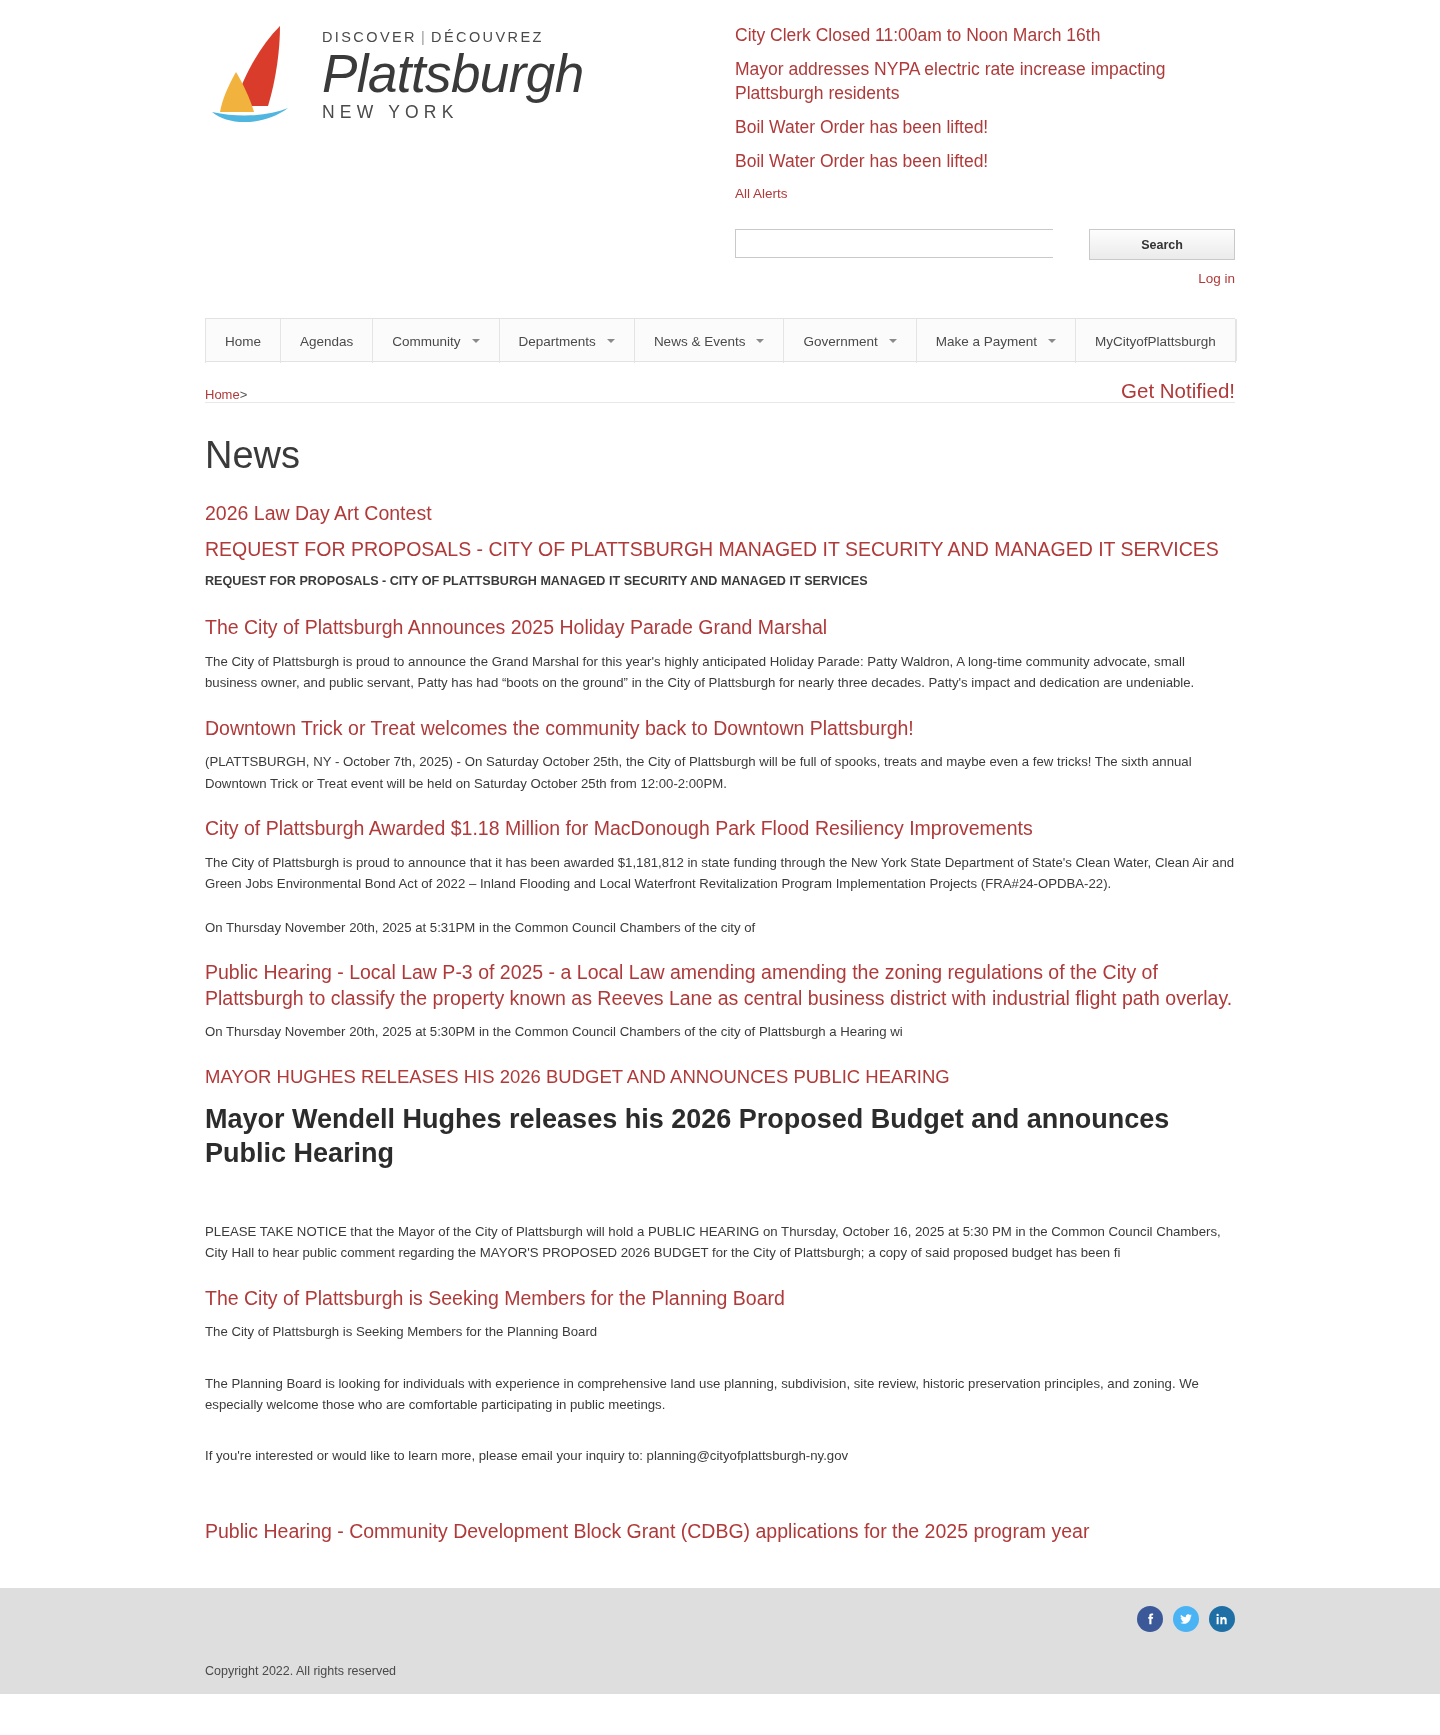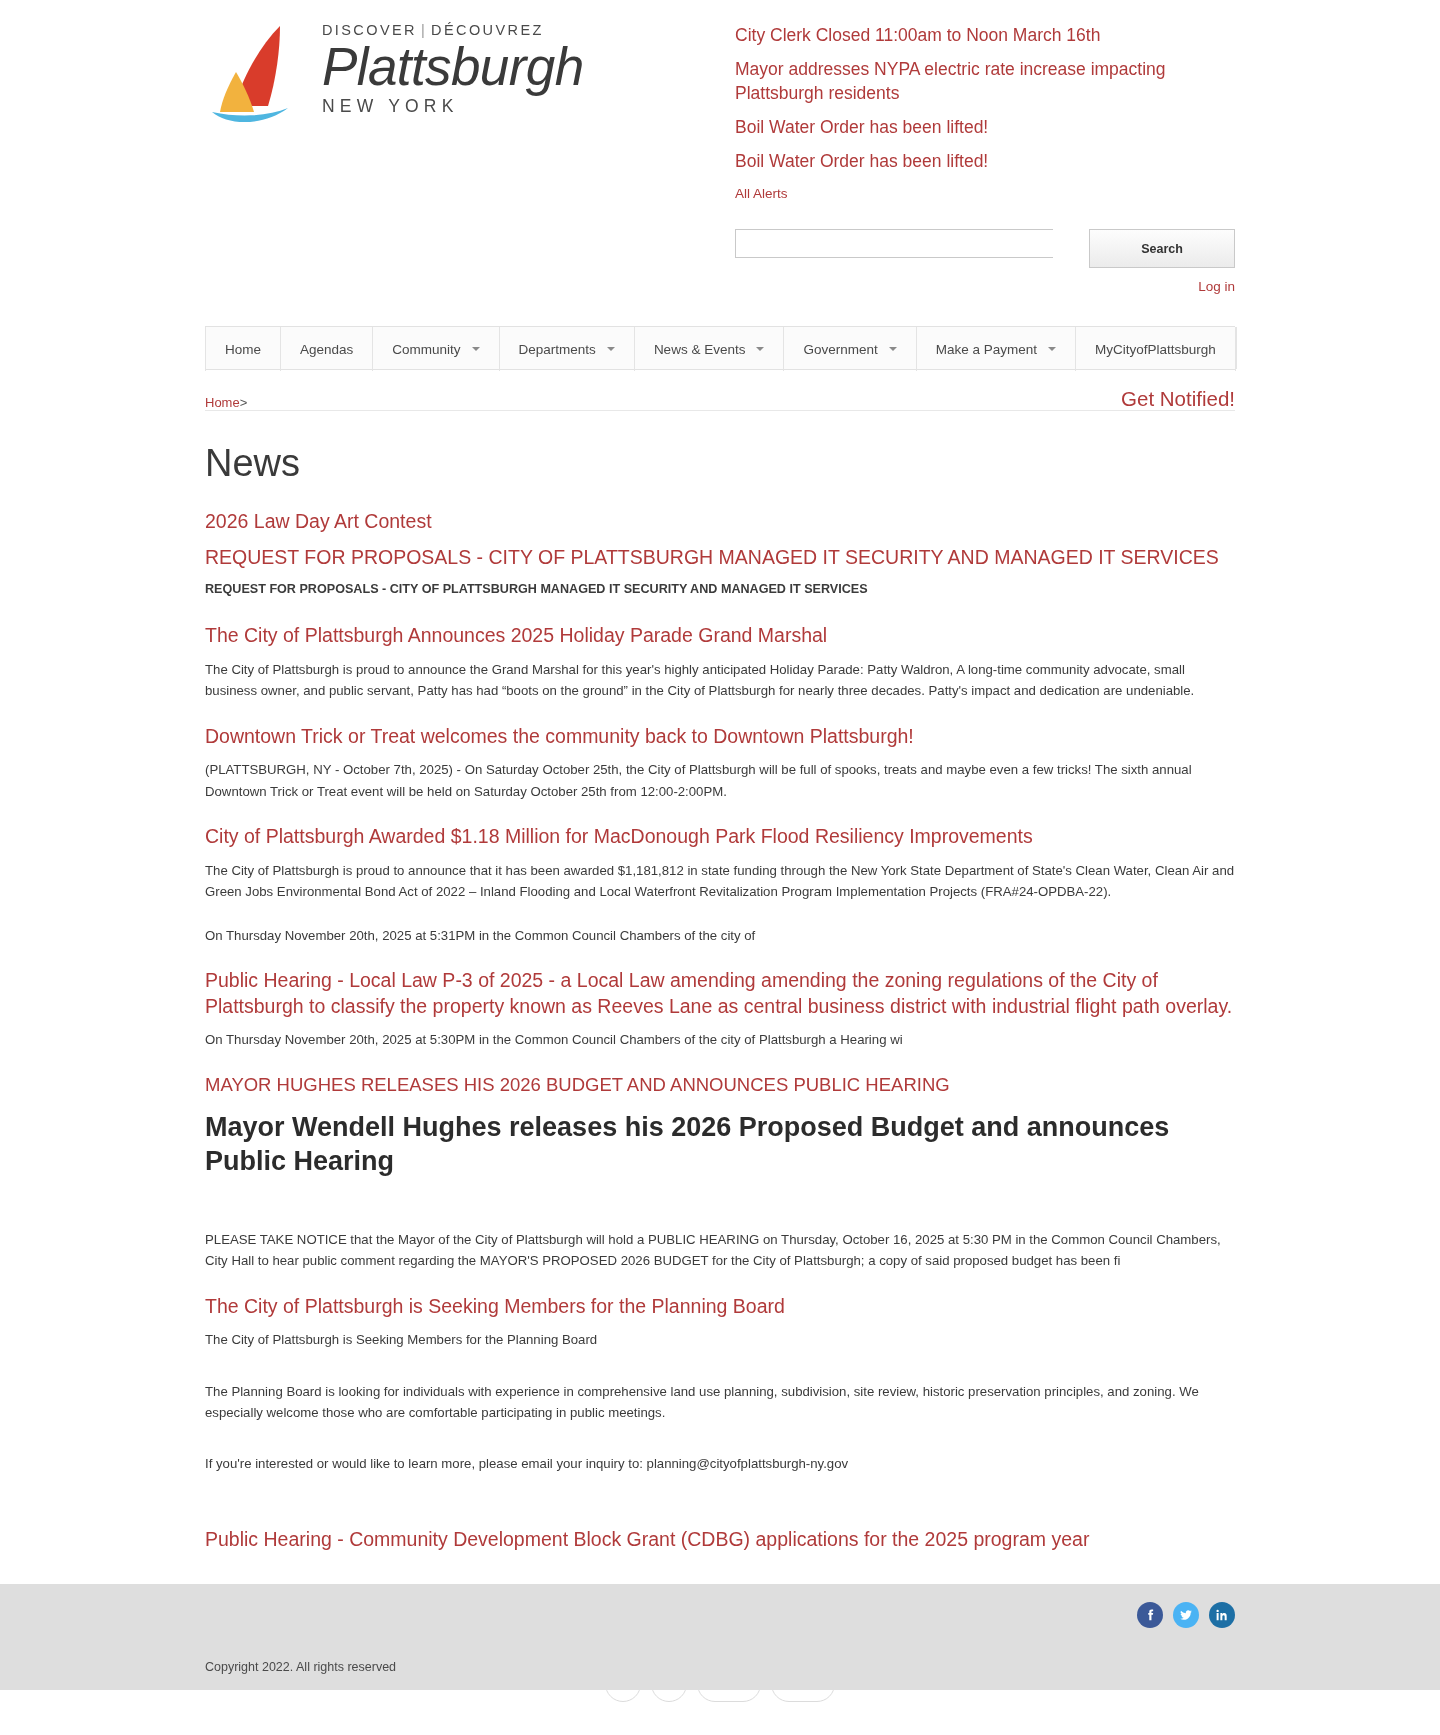--- a/index.html
+++ b/index.html
@@ -11,21 +11,21 @@
     color:#3b3b3b;
     position:relative;
     overflow:hidden;
   }
   .page { width:1440px; margin:0 auto; position:relative; }
   .container { width:1030px; margin:0 auto; position:relative; }
 
   
   .header { display:flex; align-items:flex-start; padding-top:14px; }
   .logo-col { width:530px; padding-left:1px; }
-  .logo-wrap { display:flex; padding-top:8px; }
+  .logo-wrap { display:flex; align-items:center; padding-top:8px; }
   .sail { width:112px; height:108px; flex:0 0 112px; position:relative; }
   .logo-text { padding-left:4px; }
   .logo-discover {
     font-size:14.5px; letter-spacing:2.4px; color:#4a4a4a; font-weight:400;
     white-space:nowrap;
   }
   .logo-discover .bar { color:#9a9a9a; padding:0 4px; }
   .logo-main {
     font-size:53px; line-height:0.98; color:#3a3a3a; font-weight:400;
     letter-spacing:-0.6px; margin-top:3px;font-style:italic;
@@ -43,21 +43,21 @@
     color:#b03a3a; font-size:13.5px; margin-top:-1px; margin-bottom:14px;
     cursor:pointer; display:inline-block;
   }
   .search-row { display:flex; width:500px; margin-top:14px; }
   .search-input {
     flex:1; height:29px; border:1px solid #c9c9c9; border-right:none;
     background:#fff; font-size:13px; padding:0 6px;
     font-family:"Liberation Sans", sans-serif; color:#333; outline:none;
   }
   .search-btn {
-    width:146px; height:39px;
+    width:146px; height:31px;
     background:linear-gradient(#fdfdfd,#ebebeb);
     border:1px solid #c9c9c9;
     font-size:12.5px; font-weight:bold; color:#333;
     font-family:"Liberation Sans", sans-serif; cursor:pointer;margin-left:36px;
   }
   .login-row { text-align:right; width:500px; margin-top:9px; }
   .login-link { color:#b03a3a; font-size:13.5px; cursor:pointer; }
 
   
   .nav {
@@ -125,21 +125,21 @@
     min-width:36px; height:36px; padding:0 13px;
     border:1px solid #dcdcdc; border-radius:18px;
     display:flex; align-items:center; justify-content:center;
     font-size:13.5px; color:#b03a3a; cursor:pointer; background:#fff;
   }
   .pager-item.active { color:#b03a3a; }
 
   
   .footer {
     background:#dedede; width:1440px; height:106px;
-    position:absolute; left:0; bottom:12px;
+    position:absolute; left:0; bottom:0;
   }
   .footer-inner { width:1030px; margin:0 auto; position:relative; height:106px; }
   .social {
     position:absolute; right:0; top:18px; display:flex; gap:10px;
   }
   .soc {
     width:26px; height:26px; border-radius:50%;
     display:flex; align-items:center; justify-content:center;
     cursor:pointer; color:#fff;
   }

